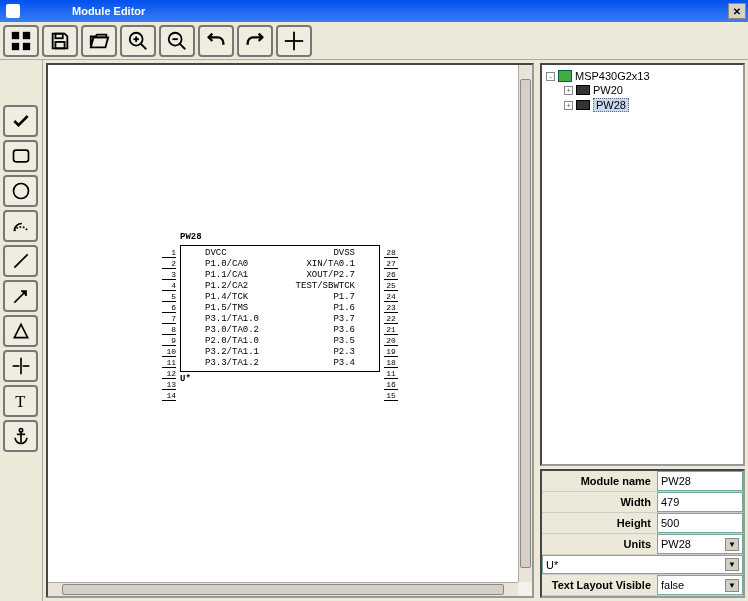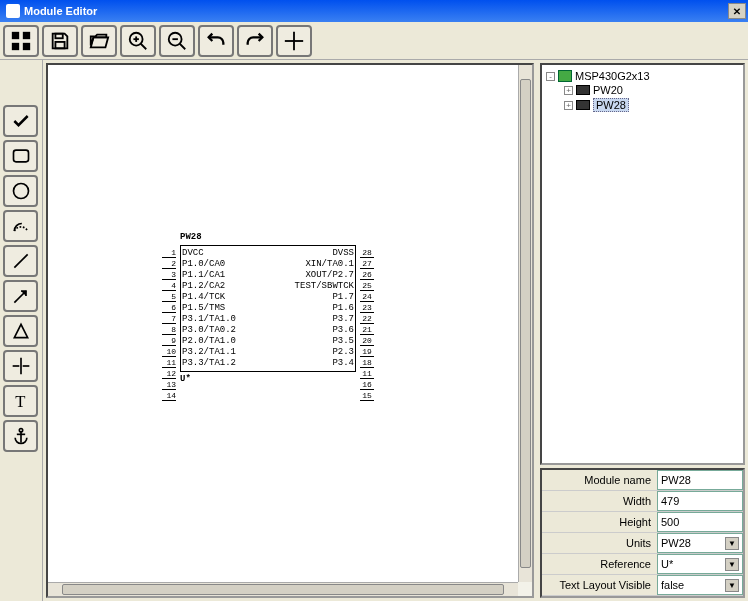--- a/index.html
+++ b/index.html
@@ -1,53 +1,53 @@
 <!DOCTYPE html>
 <html><head>
 <meta charset="utf-8">
 <style>
 * { box-sizing: border-box; margin: 0; padding: 0; }
 body { font-family: Tahoma, Arial, sans-serif; font-size: 11px; background: #ece9d8; width: 748px; height: 601px; overflow: hidden; }
-.titlebar { background: linear-gradient(to bottom, #0050ee, #3a80f2); color: #fff; height: 22px; display: flex; align-items: center; padding: 0 2px 0 6px; font-weight: bold; }
+.titlebar { background: linear-gradient(to bottom, #0050ee, #3a80f2); color: #fff; height: 22px; display: flex; align-items: center; padding: 0 2px 0 6px; font-weight: bold; gap: 48px; }
 .titlebar .icon { width: 14px; height: 14px; margin-right: 4px; background: #fff; border-radius: 2px; display: inline-block; }
 .titlebar .spacer { flex: 1; }
 .titlebar .close { width: 18px; height: 16px; background: #d6d2c4; border: 1px solid #888; display: flex; align-items: center; justify-content: center; font-family: Arial; font-size: 10px; color: #000; cursor: pointer; }
 .toolbar { height: 38px; display: flex; gap: 3px; padding: 3px; border-bottom: 1px solid #aaa; }
 .tbtn { width: 36px; height: 32px; border: 2px solid #777; background: #efece0; border-radius: 4px; display: flex; align-items: center; justify-content: center; cursor: pointer; }
 .tbtn svg { width: 22px; height: 22px; }
 .main { display: flex; height: 541px; }
 .lefttools { width: 43px; padding: 3px; display: flex; flex-direction: column; gap: 3px; border-right: 1px solid #aaa; padding-top: 45px; }
 .lbtn { width: 35px; height: 32px; border: 2px solid #777; background: #efece0; border-radius: 4px; display: flex; align-items: center; justify-content: center; cursor: pointer; }
 .lbtn svg { width: 20px; height: 20px; }
 .canvas-wrap { flex: 1; position: relative; background: #f3f2e9; border: 2px inset #999; margin: 3px; overflow: hidden; }
 .canvas { position: absolute; inset: 0 14px 14px 0; background: #fff; background-image: radial-gradient(circle, #999 0.5px, transparent 0.5px); background-size: 8px 8px; }
 .vscroll { position: absolute; right: 0; top: 0; bottom: 14px; width: 14px; background: #e8e4d8; border-left: 1px solid #aaa; }
 .vscroll .thumb { position: absolute; top: 14px; bottom: 14px; left: 1px; right: 1px; background: #d4d0c4; border: 1px solid #888; border-radius: 2px; }
 .hscroll { position: absolute; left: 0; right: 14px; bottom: 0; height: 14px; background: #e8e4d8; border-top: 1px solid #aaa; }
 .hscroll .thumb { position: absolute; left: 14px; right: 14px; top: 1px; bottom: 1px; background: #d4d0c4; border: 1px solid #888; border-radius: 2px; }
 .chip { position: absolute; left: 132px; top: 180px; font-family: "Courier New", monospace; font-size: 9px; line-height: 11px; color: #000; }
 .chip-label { position: absolute; top: -13px; left: 0; font-weight: bold; }
 .chip-ref { position: absolute; bottom: -13px; left: 0; font-weight: bold; }
-.chip-box { border: 1.5px solid #000; width: 176px; padding: 2px 1px; background: #fff; position: relative; }
+.chip-box { border: 1.5px solid #000; width: 200px; padding: 2px 24px; background: #fff; position: relative; }
 .pinrow { display: flex; justify-content: space-between; }
 .pinleft { position: absolute; left: -18px; top: 2px; text-align: right; width: 14px; }
 .pinleft div { border-bottom: 1px solid #000; height: 11px; font-size: 8px; }
 .pinright { position: absolute; right: -18px; top: 2px; text-align: left; width: 14px; }
 .pinright div { border-bottom: 1px solid #000; height: 11px; font-size: 8px; text-align: center; }
 .rightpanel { width: 211px; display: flex; flex-direction: column; padding: 3px; gap: 3px; }
 .tree { flex: 1; background: #fff; border: 2px inset #999; padding: 4px; font-size: 11px; overflow: auto; }
 .tree-item { display: flex; align-items: center; gap: 3px; padding: 1px 0; cursor: pointer; }
 .tree-item.child { margin-left: 18px; }
 .tree-item .toggle { width: 9px; height: 9px; border: 1px solid #888; background: #fff; font-size: 8px; line-height: 7px; text-align: center; color: #666; }
 .tree-item .chipicon { width: 14px; height: 12px; background: #4a4; border: 1px solid #063; }
 .tree-item .pkgicon { width: 14px; height: 10px; background: #333; border: 1px solid #000; }
 .tree-item.selected span.lbl { background: #c8d8f0; border: 1px dotted #668; padding: 0 2px; }
 .props { background: #ece9d8; border: 2px inset #999; }
 .proprow { display: flex; border-bottom: 1px solid #ccc; }
-.proprow .lbl { width: 115px; text-align: right; font-weight: normal; padding: 4px 6px; font-size: 11px; }
+.proprow .lbl { width: 115px; text-align: right; font-weight: bold; padding: 4px 6px; font-size: 11px; }
 .proprow .val { flex: 1; background: #fff; border: 1px solid #7a9; padding: 2px 3px; font-size: 11px; display: flex; align-items: center; }
 .proprow .val.combo::after { content: '▼'; margin-left: auto; font-size: 8px; background: #d4d0c4; border: 1px solid #888; padding: 1px 2px; }
 </style>
 </head>
 <body>
 
 <div class="titlebar">
   <span class="icon"></span>
   <span>Module Editor</span>
   <span class="spacer"></span>
@@ -294,21 +294,20 @@
       </div>
       <div class="proprow">
         <div class="lbl">Height</div>
         <div class="val">500</div>
       </div>
       <div class="proprow">
         <div class="lbl">Units</div>
         <div class="val combo">PW28</div>
       </div>
       <div class="proprow">
-        <div class="lbl">Reference</div>
         <div class="val combo">U*</div>
       </div>
       <div class="proprow">
         <div class="lbl">Text Layout Visible</div>
         <div class="val combo">false</div>
       </div>
     </div>
   </div>
 </div>
 

